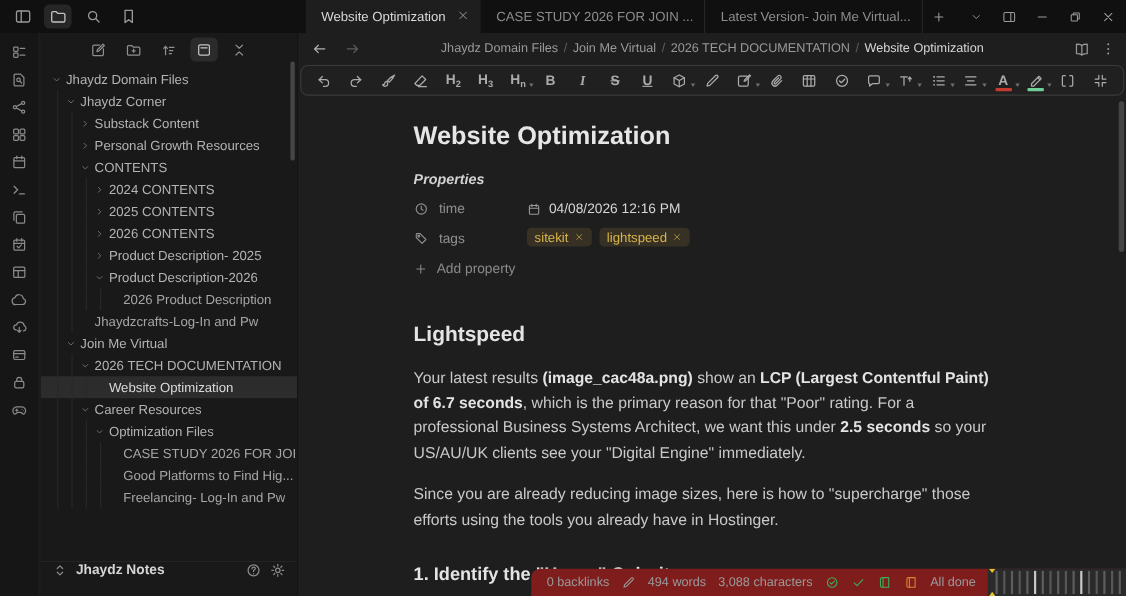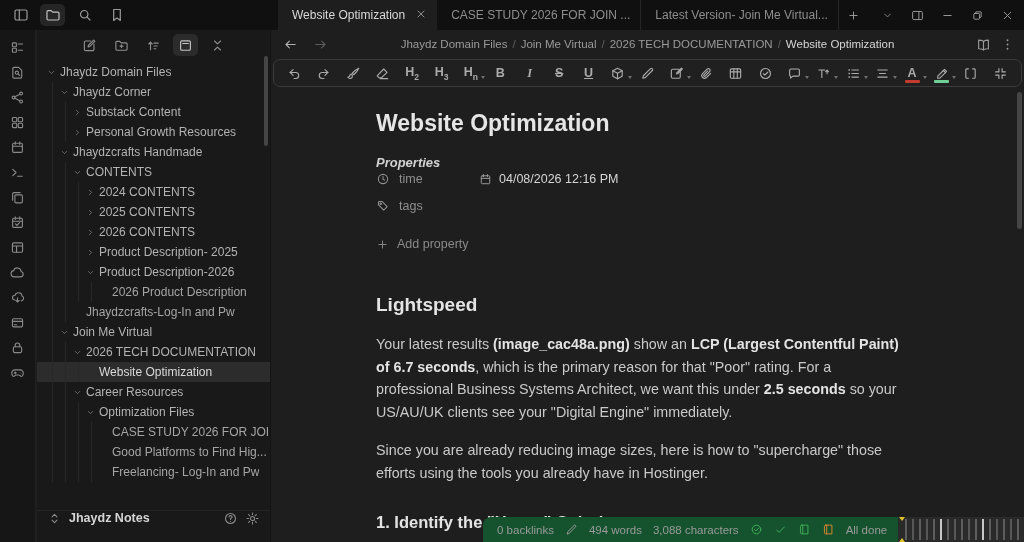--- a/index.html
+++ b/index.html
@@ -72,39 +72,39 @@
   .fmt-item.st-italic .fmt-lab{font-style:italic;font-family:"Liberation Serif",serif;font-weight:600;}
   .fmt-item.st-strike .fmt-lab{text-decoration:line-through;}
   .fmt-item.st-underline .fmt-lab{text-decoration:underline;}
   .caret{position:absolute;right:-6px;bottom:5px;width:0;height:0;border-left:2.5px solid transparent;border-right:2.5px solid transparent;border-top:3.5px solid #6e6e6e;}
   .fmt-item .ubar{position:absolute;left:1px;right:1px;bottom:1px;height:2.5px;border-radius:1px;}
 
   .content{position:absolute;left:0;right:0;top:58px;bottom:0;overflow:hidden;}
   .page{margin-left:105px;width:534px;padding-top:21px;}
   .page h1{font-size:23px;line-height:28px;color:#e6e6e6;margin:0;font-weight:bold;}
   .props-heading{font-size:13px;font-weight:bold;color:#d2d2d2;margin-top:18px;font-style:italic;}
-  .prop-row{display:flex;align-items:flex-start;height:25px;font-size:12.5px;margin-top:2px;}
+  .prop-row{display:flex;align-items:flex-end;height:25px;font-size:12.5px;margin-top:2px;}
   .prop-key{display:flex;align-items:center;gap:9px;width:103px;color:#8f8f8f;}
   .prop-key .icn svg{width:14px;height:14px;}
   .prop-value{display:flex;align-items:center;gap:7px;color:#d6d6d6;}
   .prop-value .icn{color:#9a9a9a;}
   .prop-value .icn svg{width:13px;height:13px;}
   .tag-pill{display:flex;align-items:center;gap:5px;background:rgba(216,180,74,.13);color:#d8b44a;font-size:12px;padding:1.5px 7px;border-radius:4px;}
   .tag-pill .icn{color:#c7a63e;}
   .tag-pill .icn svg{width:9px;height:9px;}
   .add-prop{display:flex;align-items:center;gap:8px;color:#8a8a8a;font-size:12.5px;margin-top:9px;height:22px;}
   .add-prop .icn svg{width:13px;height:13px;}
   .page h2{font-size:19px;line-height:24px;color:#e4e4e4;margin:38px 0 0;font-weight:bold;}
   .page h3{font-size:16.5px;line-height:22px;color:#e4e4e4;margin:27px 0 0;font-weight:bold;}
   .page p{font-size:14.3px;line-height:22.5px;margin:16px 0 0;color:#c9c9c9;}
   .page p b{color:#e3e3e3;}
   .content-scrollbar{position:absolute;right:2px;top:62px;width:5px;height:137px;background:#454545;border-radius:3px;}
 
   
-  .statusbar{position:absolute;left:212px;right:0;bottom:0;height:25px;background:#14532d;border-top-left-radius:8px;
+  .statusbar{position:absolute;left:212px;right:0;bottom:0;height:25px;background:#7f1d1d;border-top-left-radius:8px;
              display:flex;align-items:center;font-size:11.5px;color:#9a9a9a;padding-left:14px;box-sizing:border-box;z-index:5;}
   .sb-item{margin-right:11px;white-space:nowrap;}
   .sb-icon{display:flex;margin-right:11px;color:#9a9a9a;}
   .sb-icon svg{width:13px;height:13px;}
   .sb-icon.green{color:#3fae58;}
   .sb-icon.orange{color:#d9862c;}
   .minimap{margin-left:auto;width:146px;height:25px;position:relative;background:#2a2a2a;display:flex;align-items:center;gap:5px;
            padding:0 7px;box-sizing:border-box;overflow:hidden;flex:none;}
   .mm-bar{width:2px;height:21px;background:#8f8f8f;flex:none;}
   .mm-t{position:absolute;left:1px;width:0;height:0;border-left:3.5px solid transparent;border-right:3.5px solid transparent;}
@@ -409,29 +409,20 @@
         </div>
         <div class="trow" style="padding-left: 34px;">
           <span class="guide" style="left: 15px;"></span>
           <span class="guide" style="left: 28px;"></span>
           <span class="chev">
             <svg viewBox="0 0 16 16" fill="none" stroke="currentColor" stroke-width="1.2" stroke-linecap="round" stroke-linejoin="round">
               <path d="m6 4 4 4-4 4"></path>
             </svg>
           </span>
           <span class="label">Personal Growth Resources</span>
-        </div>
-        <div class="trow" style="padding-left: 21px;">
-          <span class="guide" style="left: 15px;"></span>
-          <span class="chev">
-            <svg viewBox="0 0 16 16" fill="none" stroke="currentColor" stroke-width="1.2" stroke-linecap="round" stroke-linejoin="round">
-              <path d="m4 6 4 4 4-4"></path>
-            </svg>
-          </span>
-          <span class="label">Jhaydzcrafts Handmade</span>
         </div>
         <div class="trow" style="padding-left: 34px;">
           <span class="guide" style="left: 15px;"></span>
           <span class="guide" style="left: 28px;"></span>
           <span class="chev">
             <svg viewBox="0 0 16 16" fill="none" stroke="currentColor" stroke-width="1.2" stroke-linecap="round" stroke-linejoin="round">
               <path d="m4 6 4 4 4-4"></path>
             </svg>
           </span>
           <span class="label">CONTENTS</span>
@@ -846,20 +837,38 @@
             <div class="prop-row">
               <span class="prop-key">
                 <span class="icn">
                   <svg viewBox="0 0 16 16" fill="none" stroke="currentColor" stroke-width="1.2" stroke-linecap="round" stroke-linejoin="round">
                     <path d="M2.8 6.8V3.6c0-.4.4-.8.8-.8h3.2l6 6-4 4z"></path>
                     <circle cx="5.4" cy="5.4" r=".9"></circle>
                   </svg>
                 </span>
                 <span>tags</span>
               </span>
+              <span class="prop-value">
+                <span class="tag-pill">
+                  <span>sitekit</span>
+                  <span class="icn">
+                    <svg viewBox="0 0 16 16" fill="none" stroke="currentColor" stroke-width="1.2" stroke-linecap="round" stroke-linejoin="round">
+                      <path d="m4 4 8 8M12 4l-8 8"></path>
+                    </svg>
+                  </span>
+                </span>
+                <span class="tag-pill">
+                  <span>lightspeed</span>
+                  <span class="icn">
+                    <svg viewBox="0 0 16 16" fill="none" stroke="currentColor" stroke-width="1.2" stroke-linecap="round" stroke-linejoin="round">
+                      <path d="m4 4 8 8M12 4l-8 8"></path>
+                    </svg>
+                  </span>
+                </span>
+              </span>
             </div>
           </div>
         <div class="add-prop">
           <span class="icn">
               <svg viewBox="0 0 16 16" fill="none" stroke="currentColor" stroke-width="1.2" stroke-linecap="round" stroke-linejoin="round">
                 <path d="M8 3.6v8.8M3.6 8h8.8"></path>
               </svg>
             </span>
           <span>Add property</span>
         </div>

